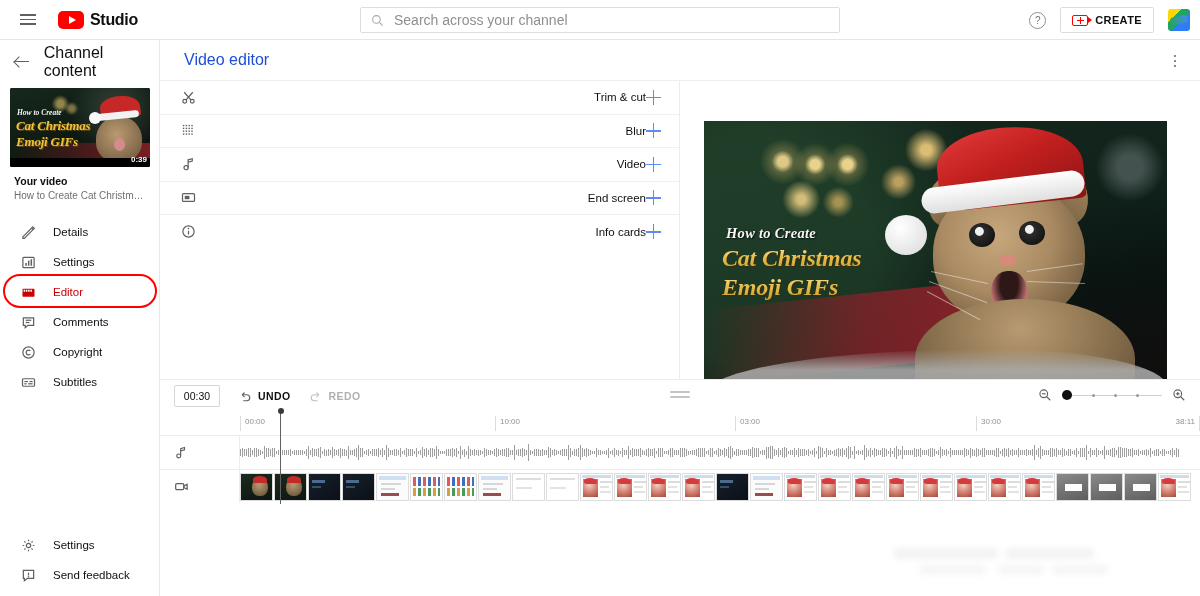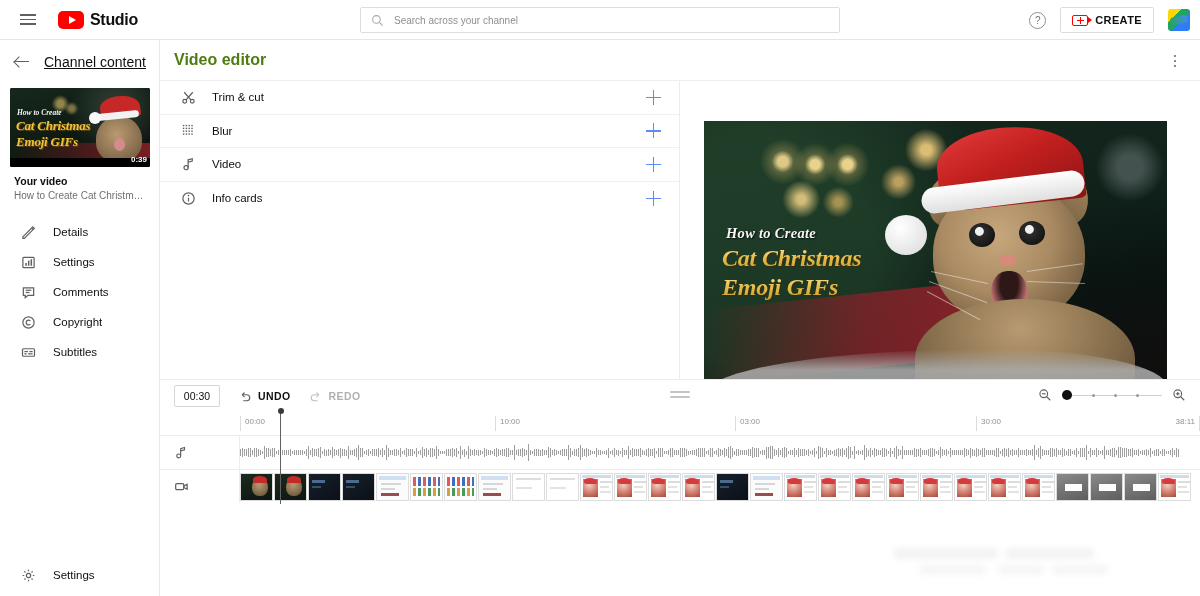--- a/index.html
+++ b/index.html
@@ -25,21 +25,21 @@
   .yt-logo { width: 26px; height: 18px; background: #ff0000; border-radius: 5px;
     display: flex; align-items: center; justify-content: center; }
   .yt-logo .tri { width: 0; height: 0; border-left: 7px solid #ffffff;
     border-top: 4.5px solid transparent; border-bottom: 4.5px solid transparent; margin-left: 2px; }
   .brand-name { font-size: 16px; font-weight: 700; letter-spacing: -0.3px; color: #0f0f0f; }
 
   .searchwrap { position: absolute; left: 360px; top: 7px; width: 480px; height: 26px;
     border: 1px solid #dedede; border-radius: 2px; display: flex; align-items: center;
     padding: 0 10px; background: #fff; }
   .searchwrap .mag { flex: 0 0 auto; margin-right: 10px; opacity: .55; }
-  .searchwrap input { border: 0; outline: 0; font-size: 10px; color: #606060;
+  .searchwrap input { border: 0; outline: 0; font-size: 14px; color: #606060;
     font-family: "Liberation Sans", sans-serif; width: 100%; background: transparent; }
   .searchwrap input::placeholder { color: #8f8f8f; }
 
   .top-right { position: absolute; right: 10px; top: 0; height: 40px;
     display: flex; align-items: center; gap: 14px; }
   .help-icon { width: 17px; height: 17px; border: 1.3px solid #909090; border-radius: 50%;
     display: flex; align-items: center; justify-content: center; font-size: 10px;
     color: #767676; cursor: pointer; }
   .create-btn { display: flex; align-items: center; gap: 7px; height: 26px; padding: 0 11px;
     border: 1px solid #dcdcdc; border-radius: 2px; background: #fff; cursor: pointer; }
@@ -61,21 +61,21 @@
 
   
   .sidebar { position: absolute; left: 0; top: 40px; width: 160px; height: 556px;
     background: #fff; border-right: 1px solid #e8e8e8; }
   .channel-head { display: flex; align-items: center; gap: 14px; height: 36px;
     padding: 0 0 0 14px; margin-top: 4px; cursor: pointer; }
   .back-arrow { width: 16px; height: 16px; position: relative; }
   .back-arrow::before { content:''; position:absolute; left:1px; top:7.2px; width:14px; height:1.3px; background:#606060; }
   .back-arrow::after { content:''; position:absolute; left:1px; top:3.6px; width:7px; height:7px;
     border-left:1.3px solid #606060; border-bottom:1.3px solid #606060; transform: rotate(45deg); }
-  .channel-label { font-size: 14px; color: #0f0f0f; text-decoration: underline; }
+  .channel-label { font-size: 16px; color: #0f0f0f; }
 
   .thumb { position: relative; width: 140px; height: 79px; margin: 8px 10px 0 10px;
     background: #0b0b0b; border-radius: 2px; overflow: hidden; cursor: pointer; }
   .thumb .bg { position: absolute; inset: 0;
     background:
       radial-gradient(circle at 76% 28%, rgba(255,255,255,.10) 0 14%, transparent 38%),
       radial-gradient(circle at 36% 20%, rgba(255,214,120,.55) 0 3%, transparent 8%),
       radial-gradient(circle at 44% 26%, rgba(255,214,120,.45) 0 2.5%, transparent 7%),
       linear-gradient(160deg,#16281c 0%,#0d1a12 55%,#120d0d 100%); }
   .thumb .cat { position: absolute; right: 2px; top: 6px; width: 62px; height: 70px; }
@@ -120,27 +120,27 @@
   .sidebar-bottom { position: absolute; left: 0; bottom: 6px; width: 160px; }
 
   
   .ic { stroke: #606060; fill: none; stroke-width: 1.3; }
   .ic-fill { fill: #606060; }
 
   
   .main { position: absolute; left: 160px; top: 40px; width: 1040px; height: 556px; background:#fff; }
   .main-head { position: relative; height: 41px; border-bottom: 1px solid #eeeeee;
     display: flex; align-items: center; }
-  .page-title { margin-left: 14px; font-size: 16px; font-weight: 700; color: #4d7c0f; }
+  .page-title { margin-left: 24px; font-size: 16px; font-weight: 400; color: #1d4ed8; }
   .kebab { position: absolute; right: 16px; top: 12px; width: 18px; height: 18px;
     display: flex; flex-direction: column; align-items: center; justify-content: center; gap: 2.4px; cursor: pointer; }
   .kebab i { width: 2.6px; height: 2.6px; background: #606060; border-radius: 50%; display:block; }
 
   .editor-body { position: relative; height: 298px; display: flex; }
-  .tools { width: 520px; border-right: 1px solid #ececec; }
+  .tools { width: 520px; border-right: 1px solid #ececec; text-align: right; }
   .tool-row { display: flex; align-items: center; height: 33.5px; padding: 0 18px 0 18px;
     border-bottom: 1px solid #f0f0f0; cursor: pointer; }
   .tool-icon { width: 20px; flex: 0 0 20px; display: flex; align-items: center; justify-content: center; }
   .tool-label { margin-left: 14px; font-size: 11.5px; color: #0f0f0f; flex: 1; }
   .tool-plus { width: 15px; height: 15px; position: relative; }
   .tool-plus::before, .tool-plus::after { content:''; position: absolute; background: #5b8def; }
   .tool-plus::before { left: 6.8px; top: 0; width: 1.5px; height: 15px; }
   .tool-plus::after { left: 0; top: 6.8px; width: 15px; height: 1.5px; }
 
   
@@ -348,20 +348,33 @@
           <svg width="15" height="15" viewBox="0 0 16 16">
               <rect class="ic" x="2" y="2.5" width="12" height="11" rx="1"></rect>
               <rect class="ic-fill" x="4.6" y="8.5" width="1.6" height="3"></rect>
               <rect class="ic-fill" x="7.4" y="6" width="1.6" height="5.5"></rect>
               <rect class="ic-fill" x="10.2" y="4.5" width="1.6" height="7"></rect>
             </svg>
         </span>
         <span class="nlabel">Settings</span>
       </div>
 
+      <div class="navitem active">
+        <div class="redbox"></div>
+        <span class="navicon">
+          <svg width="15" height="15" viewBox="0 0 16 16">
+            <rect x="1.6" y="4" width="12.8" height="8.6" rx="1" fill="#cc0000"></rect>
+            <rect x="2.8" y="5" width="1.6" height="2.2" fill="#ffffff"></rect>
+            <rect x="5.2" y="5" width="1.6" height="2.2" fill="#ffffff"></rect>
+            <rect x="7.6" y="5" width="1.6" height="2.2" fill="#ffffff"></rect>
+            <rect x="10" y="5" width="1.6" height="2.2" fill="#ffffff"></rect>
+          </svg>
+        </span>
+        <span class="nlabel">Editor</span>
+      </div>
 
       <div class="navitem">
         <span class="navicon">
           <svg width="15" height="15" viewBox="0 0 16 16">
               <path class="ic" d="M2.5 3h11v8h-6l-3 2.6V11h-2z"></path>
               <line class="ic" x1="5" y1="5.6" x2="11" y2="5.6"></line>
               <line class="ic" x1="5" y1="8" x2="9" y2="8"></line>
             </svg>
         </span>
         <span class="nlabel">Comments</span>
@@ -393,20 +406,30 @@
 
     <div class="sidebar-bottom">
       <div class="navitem">
         <span class="navicon">
           <svg width="15" height="15" viewBox="0 0 16 16">
               <circle class="ic" cx="8" cy="8" r="2.3"></circle>
               <path class="ic" d="M8 1.8v1.6M8 12.6v1.6M1.8 8h1.6M12.6 8h1.6M3.6 3.6l1.2 1.2M11.2 11.2l1.2 1.2M12.4 3.6l-1.2 1.2M4.8 11.2l-1.2 1.2"></path>
             </svg>
         </span>
         <span class="nlabel">Settings</span>
+      </div>
+      <div class="navitem">
+        <span class="navicon">
+          <svg width="15" height="15" viewBox="0 0 16 16">
+              <path class="ic" d="M2.5 2.6h11v8.4h-6.6L3.6 13.6V11h-1.1z"></path>
+              <line class="ic" x1="8" y1="5" x2="8" y2="8"></line>
+              <circle class="ic-fill" cx="8" cy="9.4" r=".8"></circle>
+            </svg>
+        </span>
+        <span class="nlabel">Send feedback</span>
       </div>
     </div>
   </div>
 
   <div class="main">
 
     <div class="main-head">
       <div class="page-title">Video editor</div>
       <div class="kebab">
           <i></i>
@@ -463,20 +486,30 @@
           <span class="tool-icon">
             <svg width="15" height="15" viewBox="0 0 16 16">
                 <circle class="ic" cx="5.4" cy="11.4" r="2.2"></circle>
                 <path class="ic" d="M7.6 11.4V3l4.4-1.2v2.6L7.6 5.6"></path>
               </svg>
           </span>
           <span class="tool-label">Video</span>
           <span class="tool-plus"></span>
         </div>
 
+        <div class="tool-row">
+          <span class="tool-icon">
+            <svg width="15" height="15" viewBox="0 0 16 16">
+                <rect class="ic" x="1.6" y="3.8" width="12.8" height="8.4" rx="1"></rect>
+                <rect class="ic-fill" x="4" y="6.2" width="5" height="3.6"></rect>
+              </svg>
+          </span>
+          <span class="tool-label">End screen</span>
+          <span class="tool-plus"></span>
+        </div>
 
         <div class="tool-row" style="border-bottom:0;">
           <span class="tool-icon">
             <svg width="15" height="15" viewBox="0 0 16 16">
                 <circle class="ic" cx="8" cy="8" r="6"></circle>
                 <line class="ic" x1="8" y1="7.2" x2="8" y2="11.2"></line>
                 <circle class="ic-fill" cx="8" cy="4.9" r=".85"></circle>
               </svg>
           </span>
           <span class="tool-label">Info cards</span>

